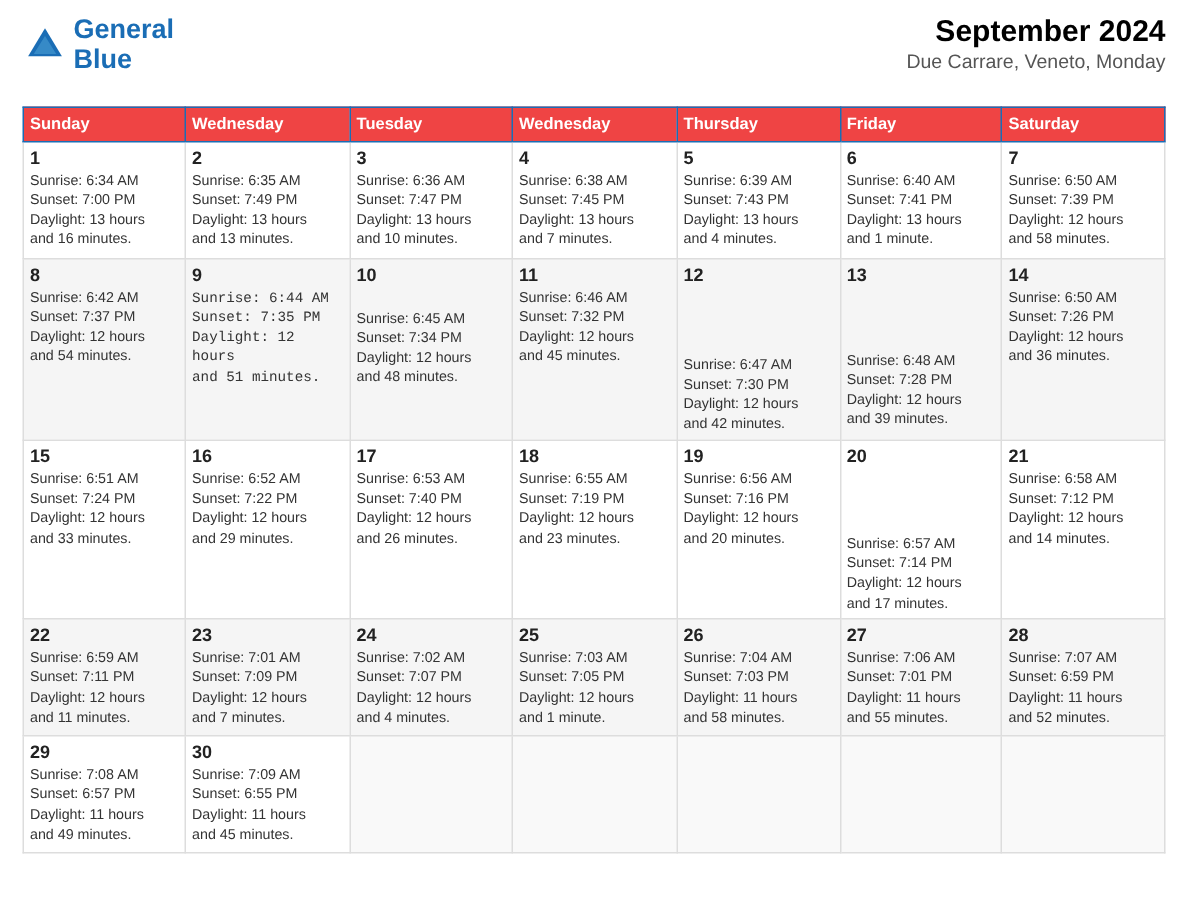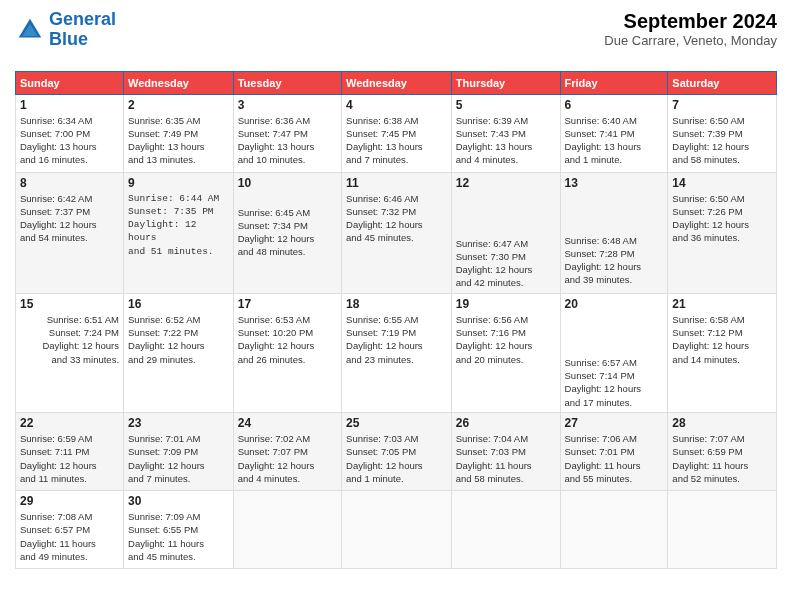--- a/index.html
+++ b/index.html
@@ -221,36 +221,36 @@
             <span class="day-num">14</span>
             <div class="day-info" style="white-space: pre-line;">Sunrise: 6:50 AM
 Sunset: 7:26 PM
 Daylight: 12 hours
 and 36 minutes.</div>
           </td>
         </tr>
         <tr>
           <td>
             <span class="day-num">15</span>
-            <div class="day-info" style="white-space: pre-line; text-align: right;">Sunrise: 6:51 AM
+            <div class="day-info" style="white-space: pre-line;">Sunrise: 6:51 AM
 Sunset: 7:24 PM
 Daylight: 12 hours
 and 33 minutes.</div>
           </td>
           <td>
             <span class="day-num">16</span>
             <div class="day-info" style="white-space: pre-line;">Sunrise: 6:52 AM
 Sunset: 7:22 PM
 Daylight: 12 hours
 and 29 minutes.</div>
           </td>
           <td>
             <span class="day-num">17</span>
             <div class="day-info" style="white-space: pre-line;">Sunrise: 6:53 AM
-Sunset: 10:20 PM
+Sunset: 7:40 PM
 Daylight: 12 hours
 and 26 minutes.</div>
           </td>
           <td>
             <span class="day-num">18</span>
             <div class="day-info" style="white-space: pre-line;">Sunrise: 6:55 AM
 Sunset: 7:19 PM
 Daylight: 12 hours
 and 23 minutes.</div>
           </td>

